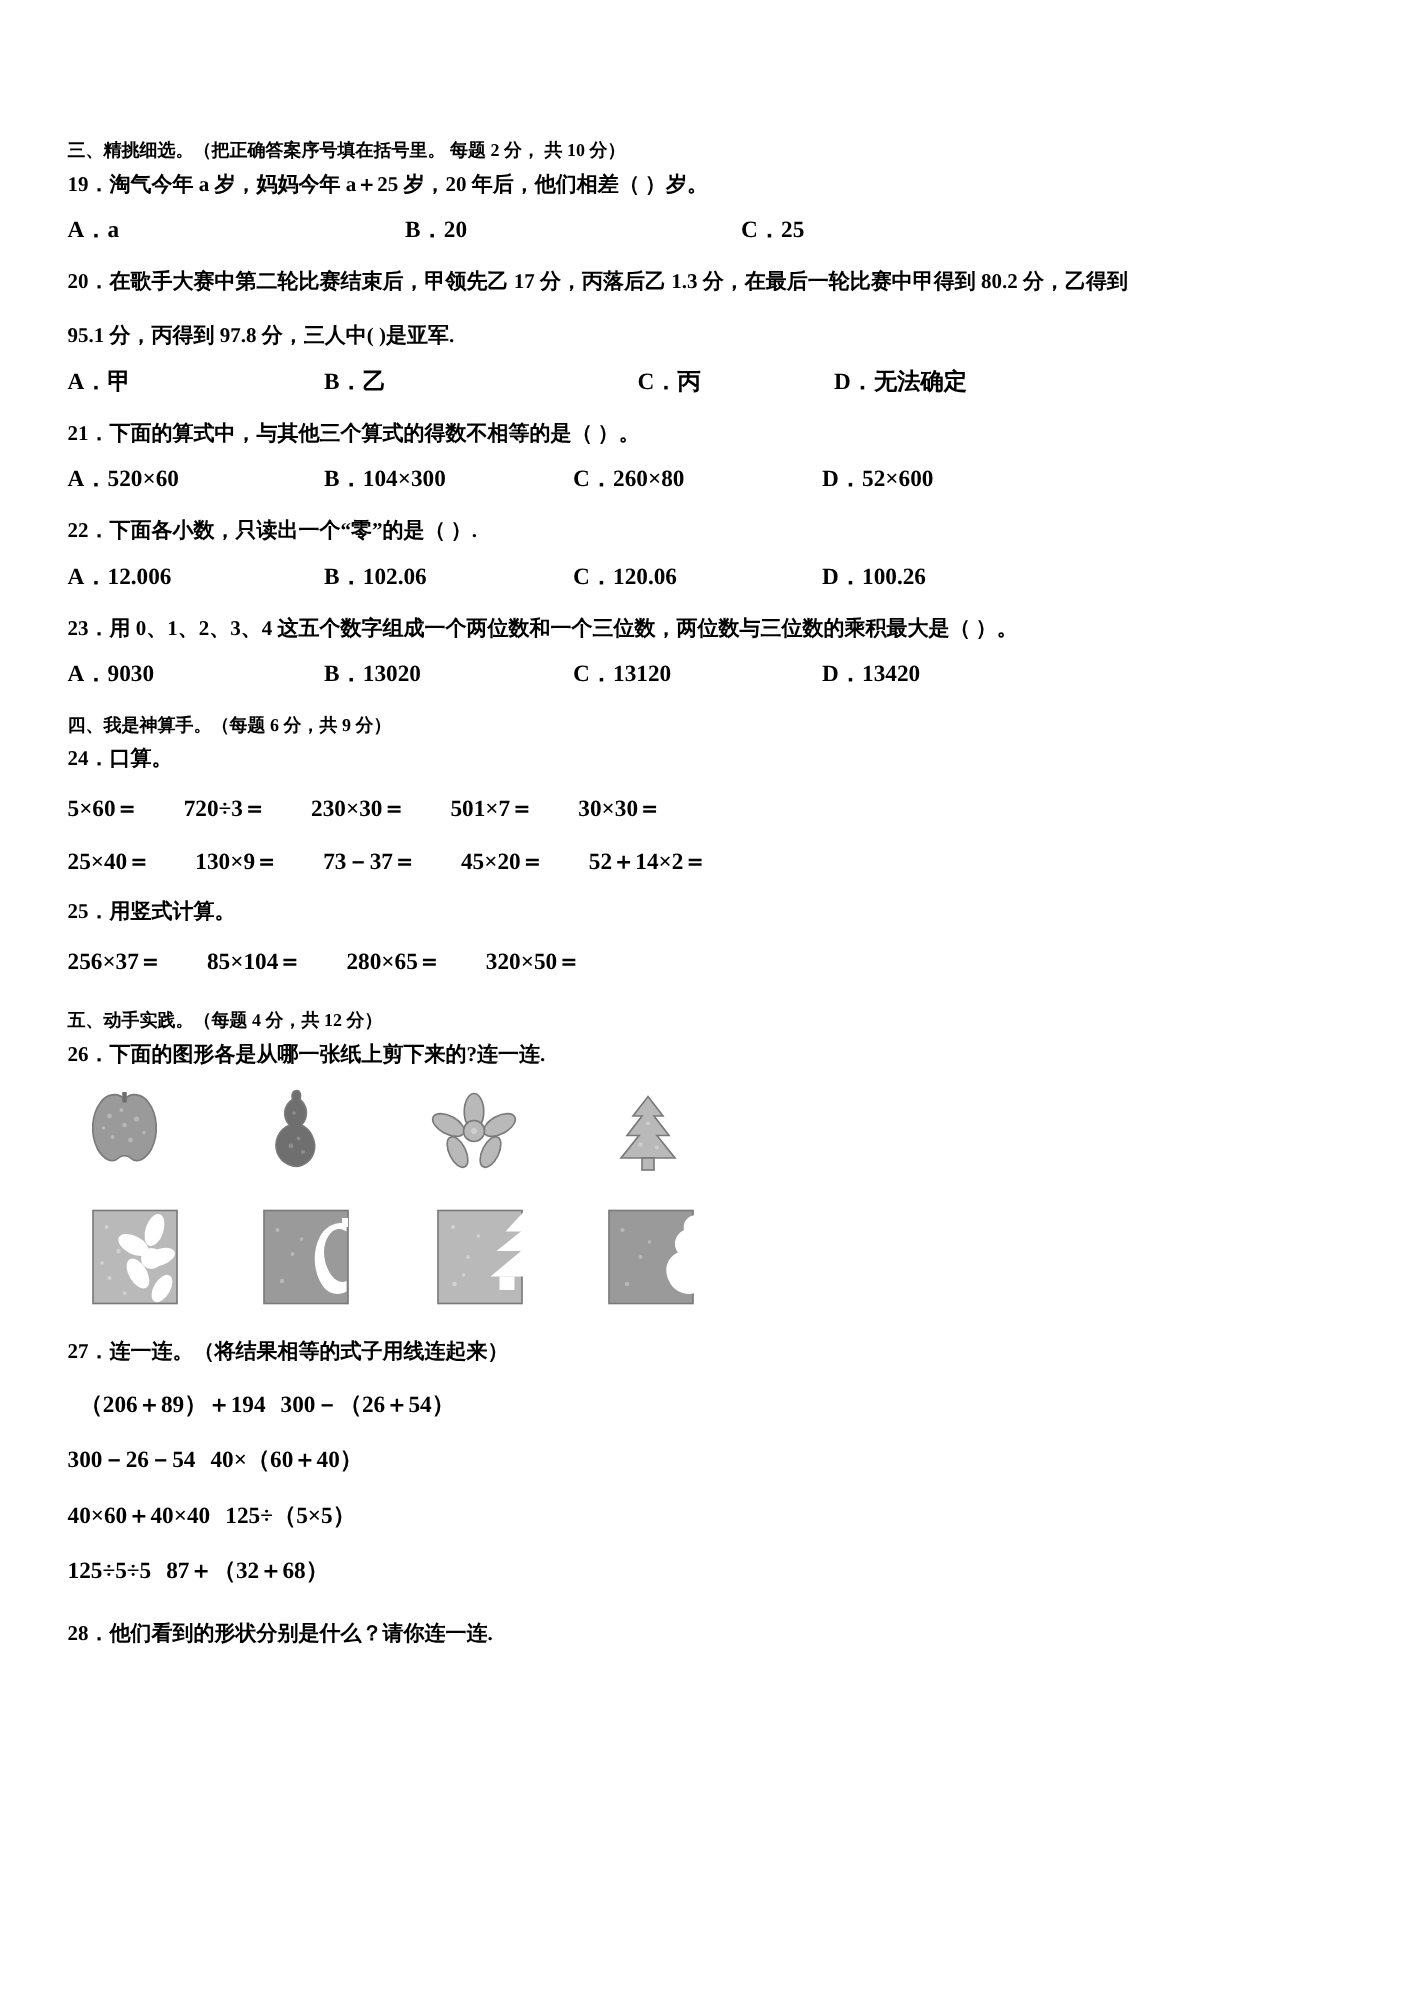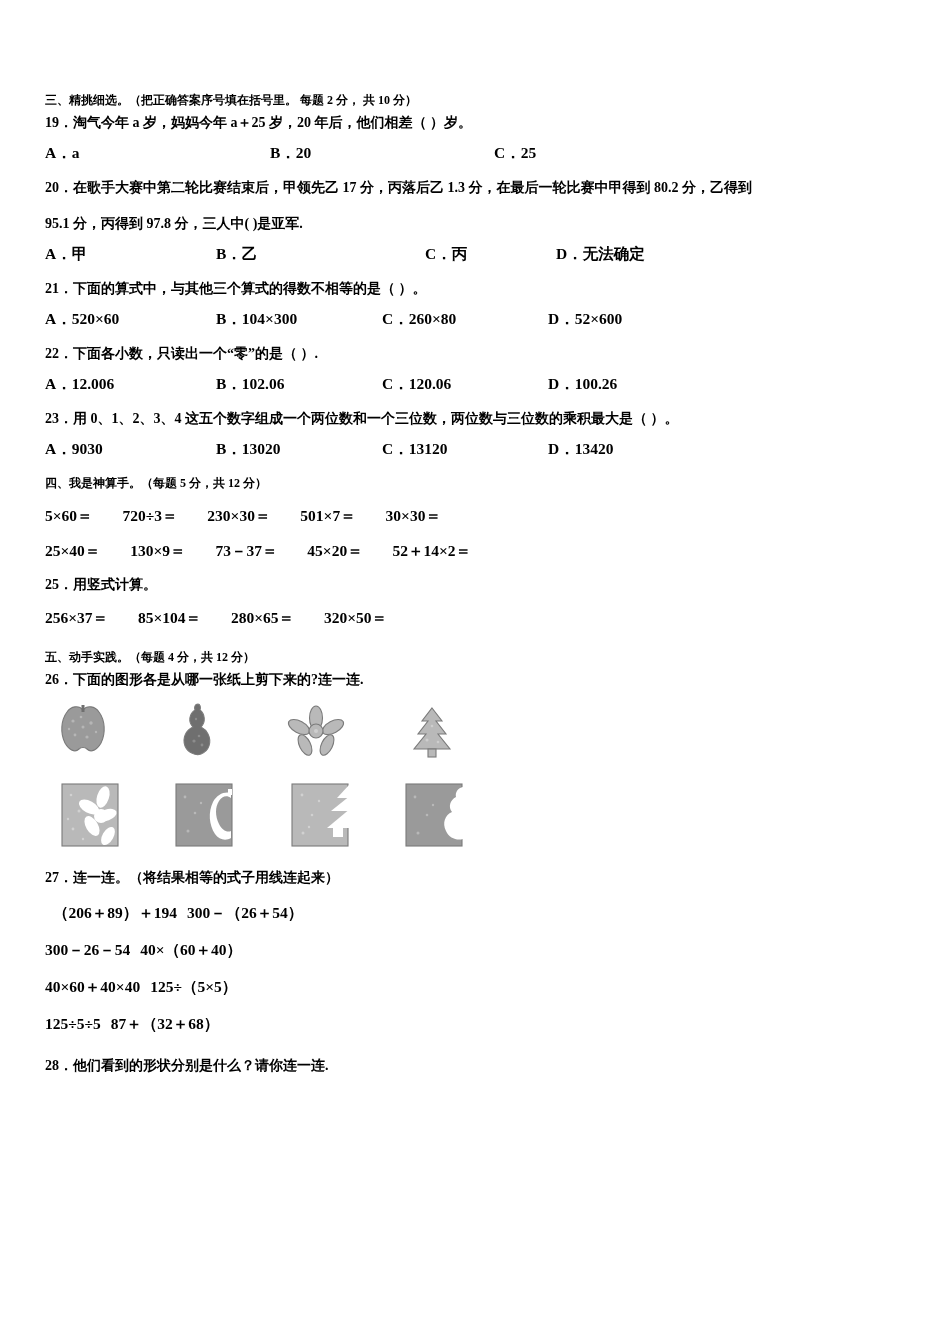--- a/index.html
+++ b/index.html
@@ -153,21 +153,22 @@
     </div>
 
     <div class="qtext">23．用 0、1、2、3、4 这五个数字组成一个两位数和一个三位数，两位数与三位数的乘积最大是（    ）。</div>
     <div class="opts w4b">
       <span class="opt o0">A．9030</span>
       <span class="opt o1">B．13020</span>
       <span class="opt o2">C．13120</span>
       <span class="opt o3">D．13420</span>
     </div>
 
-    <div class="section-head">四、我是神算手。（每题 5 分，共 12 分）</div>
+    <div class="section-head">四、我是神算手。（每题 6 分，共 9 分）</div>
+    <div class="qtext">24．口算。</div>
 
     <div class="calc-row">
       <span class="cell">5×60＝</span><span class="gap"></span>
       <span class="cell">720÷3＝</span><span class="gap"></span>
       <span class="cell">230×30＝</span><span class="gap"></span>
       <span class="cell">501×7＝</span><span class="gap"></span>
       <span class="cell">30×30＝</span>
     </div>
 
     <div class="calc-row">

